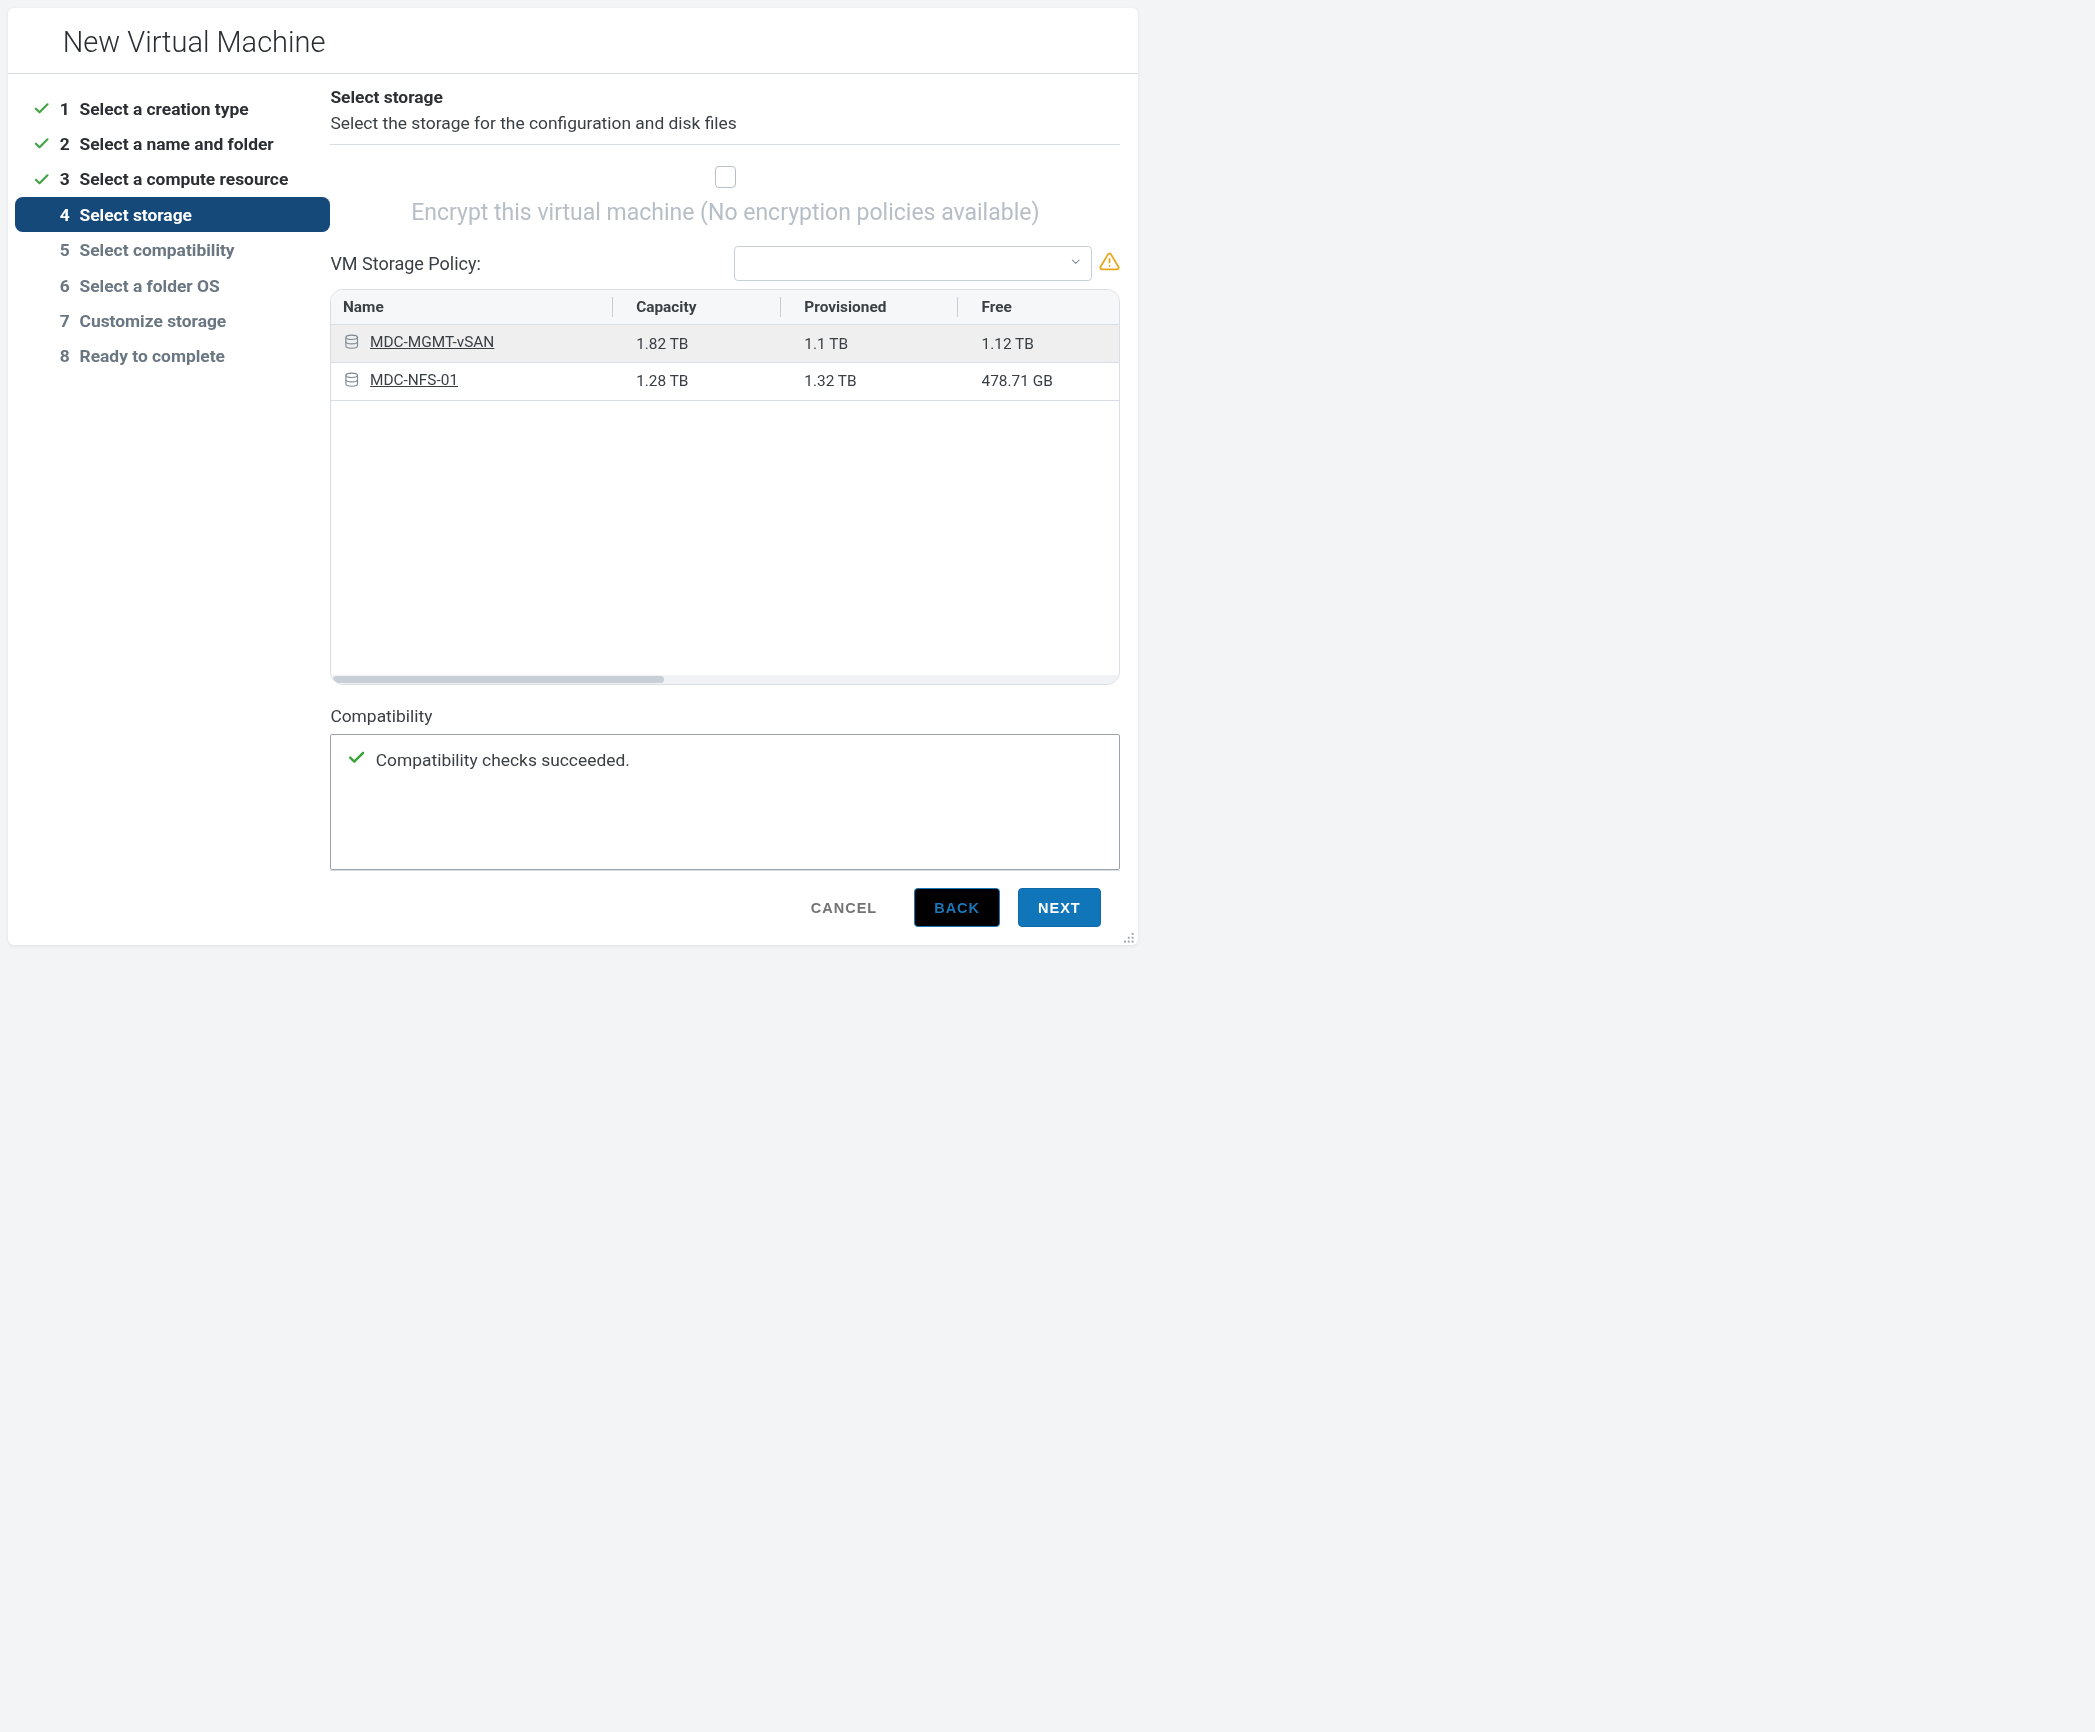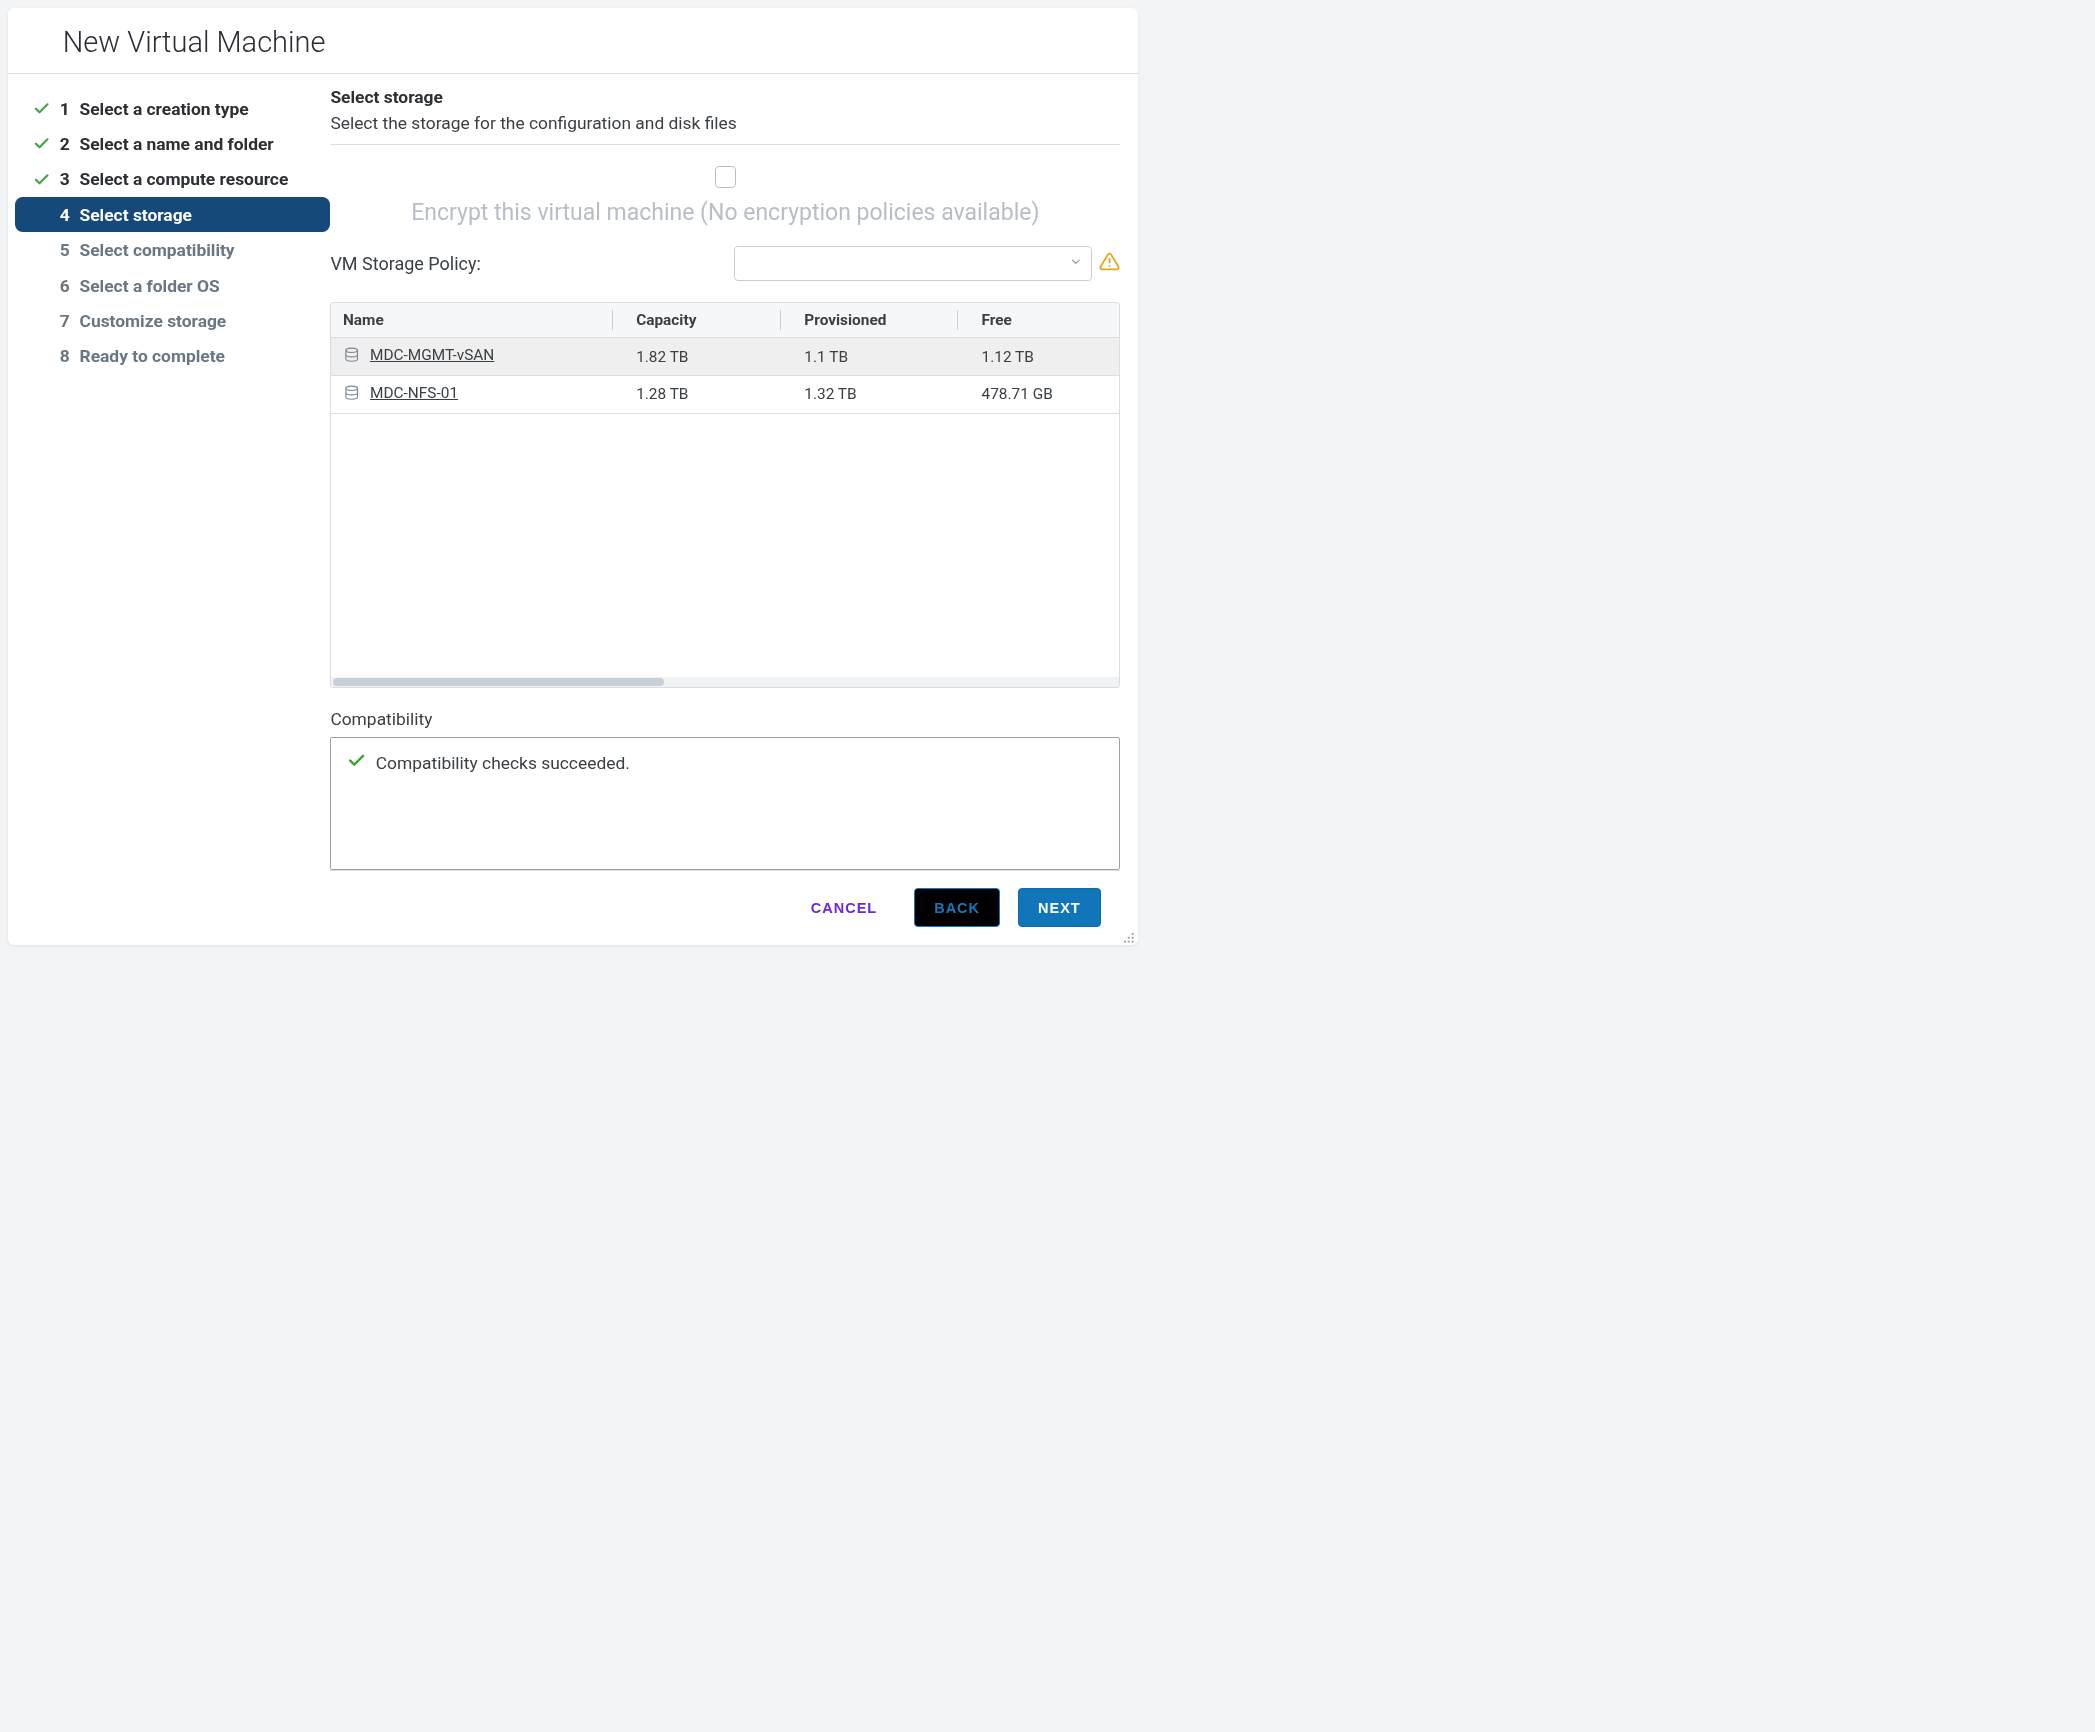--- a/index.html
+++ b/index.html
@@ -112,21 +112,21 @@
   }
   .policy-label{font-size:18px; color:#3a3f44;}
   .policy-right{display:flex; align-items:center; gap:7.7px;}
   .dropdown{
     width:348px; height:33px; border:1px solid var(--border-strong); border-radius:3.9px; background:#fff; display:flex; align-items:center; justify-content:flex-end; padding-right:7.7px;
   }
   .dd-caret{color:#8b95a0;}
   .warn-icon{color:var(--amber);}
 
   .table-wrap{
-    margin-top:21px; border:1px solid var(--border); border-radius:3px; overflow:hidden; height:406px; display:flex; flex-direction:column;
+    margin-top:8px; border:1px solid var(--border); border-radius:13px; overflow:hidden; height:406px; display:flex; flex-direction:column;
   }
   .thead{display:flex; background:var(--header-bg); border-bottom:1px solid var(--border);}
   .th,.td{padding:7.7px 11.6px; font-size:15.4px;}
   .th{font-weight:700; color:#3a3f44; display:flex; align-items:center; gap:7.7px;}
   .th .sep{width:1px; height:19.3px; background:var(--border-strong); margin-left:auto;}
   .col-name{flex: 0 0 270px;}
   .col-cap{flex: 0 0 145px;}
   .col-prov{flex: 0 0 154px;}
   .col-free{flex: 0 0 145px;}
   .tbody{flex:1 1 auto; overflow:auto;}
@@ -145,21 +145,21 @@
 
   .footer{
     margin-top:auto;
     border-top:1px solid var(--border);
     padding:17.4px 19.3px 17.4px 19.3px;
     display:flex; justify-content:flex-end; gap:17.4px;
   }
   .btn{
     height:39px; padding:0 19.3px; border-radius:3.9px; font-size:14.5px; letter-spacing:1px; font-weight:700; display:inline-flex; align-items:center; justify-content:center; cursor:pointer;
   }
-  .btn-link{background:transparent; border:none; color:#6d28d9;}
+  .btn-link{background:transparent; border:none; color:#737373;}
   .btn-outline{background:#000000; border:1px solid #1b76b8; color:#1b76b8;}
   .btn-primary{background:#1175b9; border:1px solid #0f6aa8; color:#fff;}
 
   .resize-grip{position:absolute; right:1.9px; bottom:1.9px; width:13.5px; height:13.5px; color:#9aa2aa;}
 </style>
 </head>
 <body>
 
 <div class="dialog">
   <div class="header">

